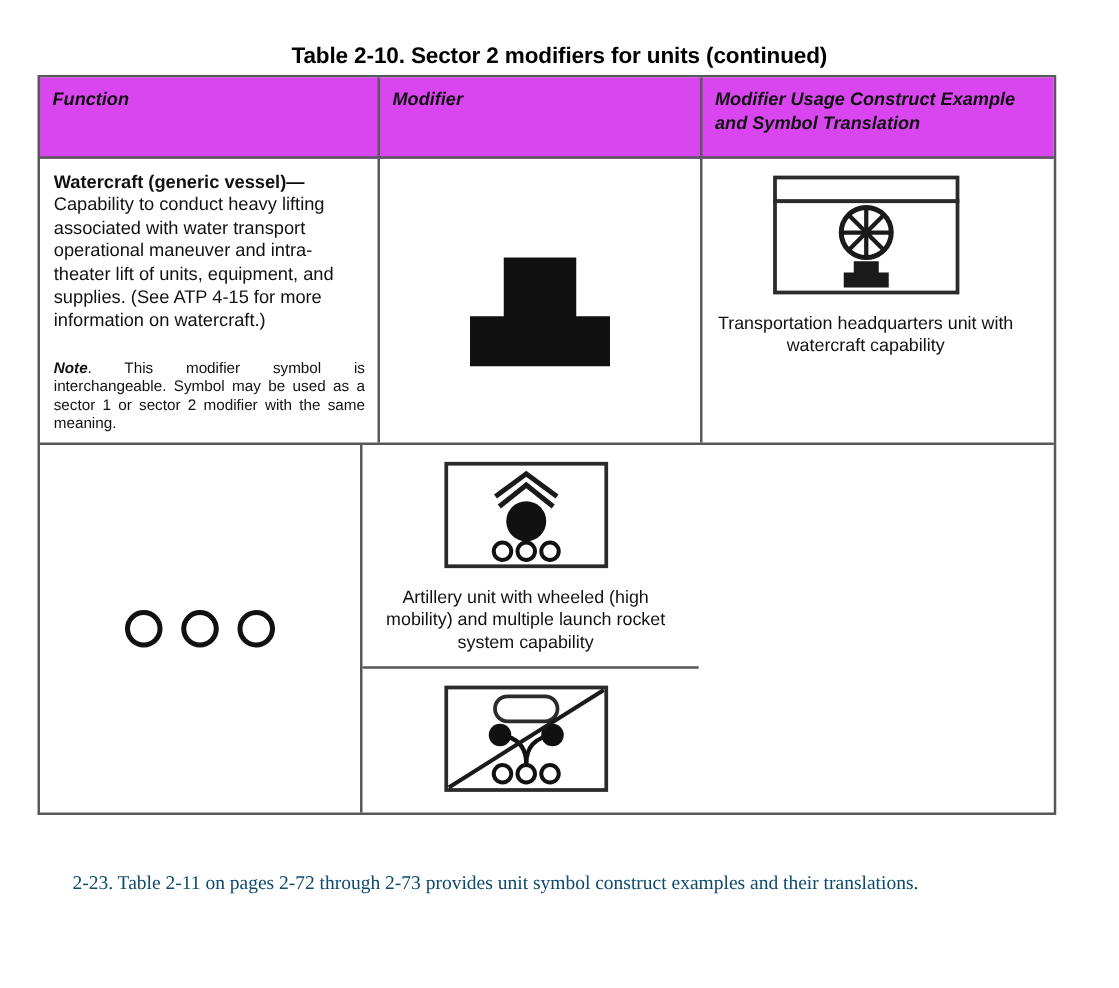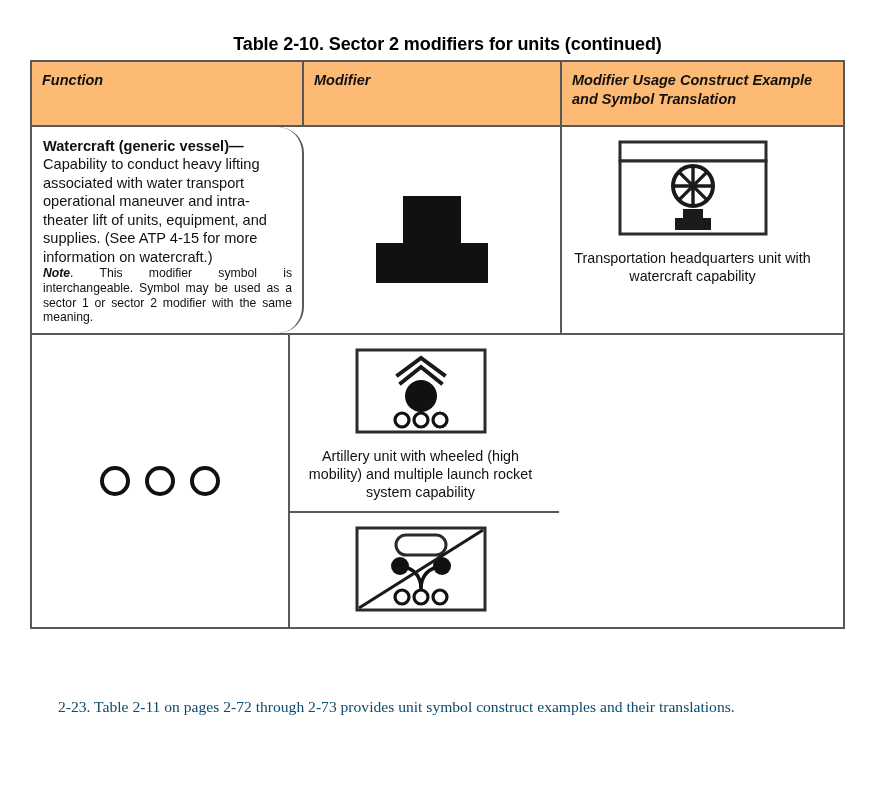--- a/index.html
+++ b/index.html
@@ -46,45 +46,45 @@
   }
   .cell {
     box-sizing: border-box;
     position: relative;
   }
   .c1 { width: 272px; border-right: 2px solid #58585a; }
   .c2 { width: 258px; border-right: 2px solid #58585a; }
   .c3 { width: 269px; }
 
   
-  .hdr-row { background: #fdba74; border-bottom: 2px solid #58585a; }
+  .hdr-row { background: #d946ef; border-bottom: 2px solid #58585a; }
   .hdr-row .cell {
     padding: 9px 9px 9px 10px;
     min-height: 63px;
   }
   .hdr-text {
     font-style: italic;
     font-weight: bold;
     font-size: 14.5px;
     line-height: 1.33;
     color: #111;
   }
 
   
   .body-row-1 { border-bottom: 2px solid #58585a; }
 
-  .fn-cell { padding: 10px 10px 8px 11px; border-radius: 26px; }
+  .fn-cell { padding: 10px 10px 8px 11px; }
   .fn-main {
     font-size: 14.6px;
     line-height: 1.265;
     color: #111;
   }
   .fn-main b { font-weight: bold; }
   .fn-note {
-    margin-top: 0;
+    margin-top: 21px;
     font-size: 12.2px;
     line-height: 1.21;
     color: #111;
     text-align: justify;
   }
   .fn-note i { font-weight: bold; font-style: italic; }
 
   
   .mod-cell {
     display: flex;

